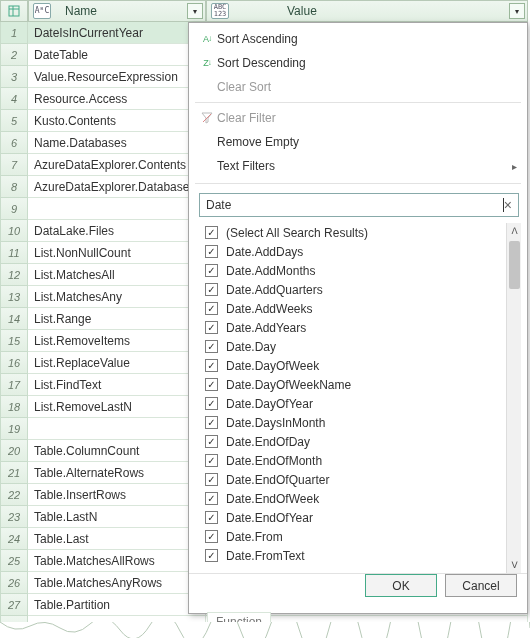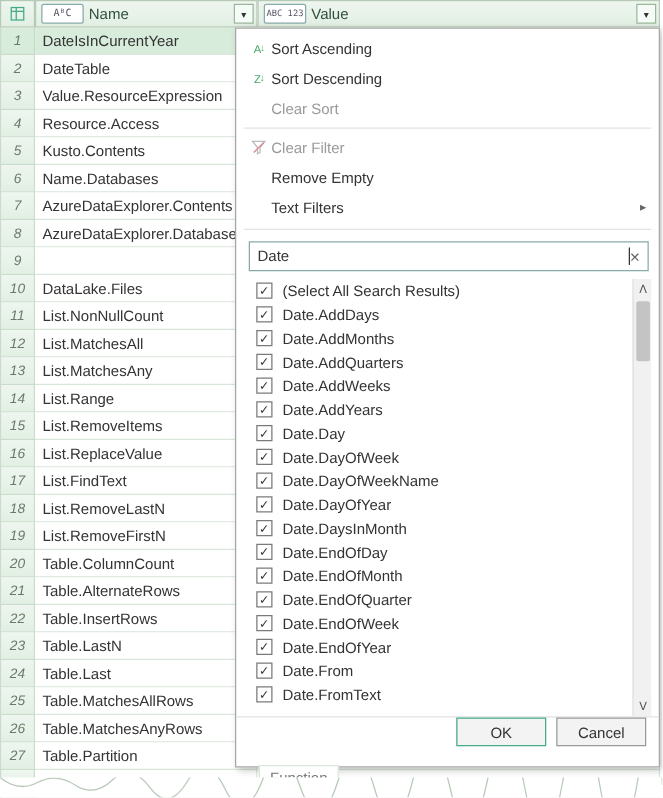--- a/index.html
+++ b/index.html
@@ -18,23 +18,23 @@
   .header-row { display: flex; height: 22px; }
   .hcell {
     border: 1px solid #b7c9b7;
     background: linear-gradient(#eef6ef,#e2efe3);
     display: flex; align-items: center;
     font-size: 12px; color: #2f4f3f;
     padding: 0 4px; position: relative;
   }
   .rownum-h { width: 28px; justify-content: center; }
   .name-h   { width: 178px; }
-  .value-h  { width: 322px; }
+  .value-h  { width: 322px; gap: 44px; }
   .coltype {
-    width: 34px; height: 16px; margin-right: 4px;
+    width: 18px; height: 16px; margin-right: 14px;
     border: 1px solid #8aa; border-radius: 2px;
     font-size: 8px; font-family: Consolas, monospace;
     display: flex; align-items: center; justify-content: center;
     background: #fff; color: #556; line-height: 1;
   }
   .drop {
     position: absolute; right: 2px; top: 2px;
     width: 16px; height: 16px;
     border: 1px solid #9ab79a; background: #f5fbf6;
     display: flex; align-items: center; justify-content: center;
@@ -261,21 +261,20 @@
         <div class="cell name-c">List.FindText</div>
         <div class="cell value-c"></div>
       </div>
       <div class="row">
         <div class="rownum">18</div>
         <div class="cell name-c">List.RemoveLastN</div>
         <div class="cell value-c"></div>
       </div>
       <div class="row">
         <div class="rownum">19</div>
-        <div class="cell name-c">List.RemoveFirstN</div>
         <div class="cell value-c"></div>
       </div>
       <div class="row">
         <div class="rownum">20</div>
         <div class="cell name-c">Table.ColumnCount</div>
         <div class="cell value-c"></div>
       </div>
       <div class="row">
         <div class="rownum">21</div>
         <div class="cell name-c">Table.AlternateRows</div>

